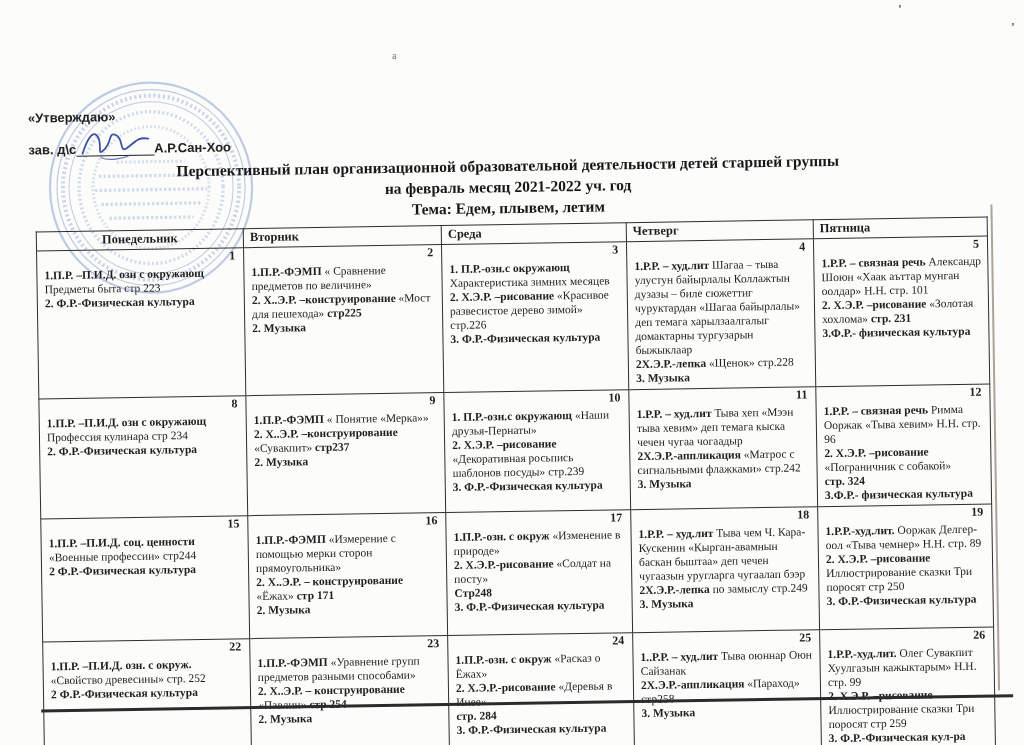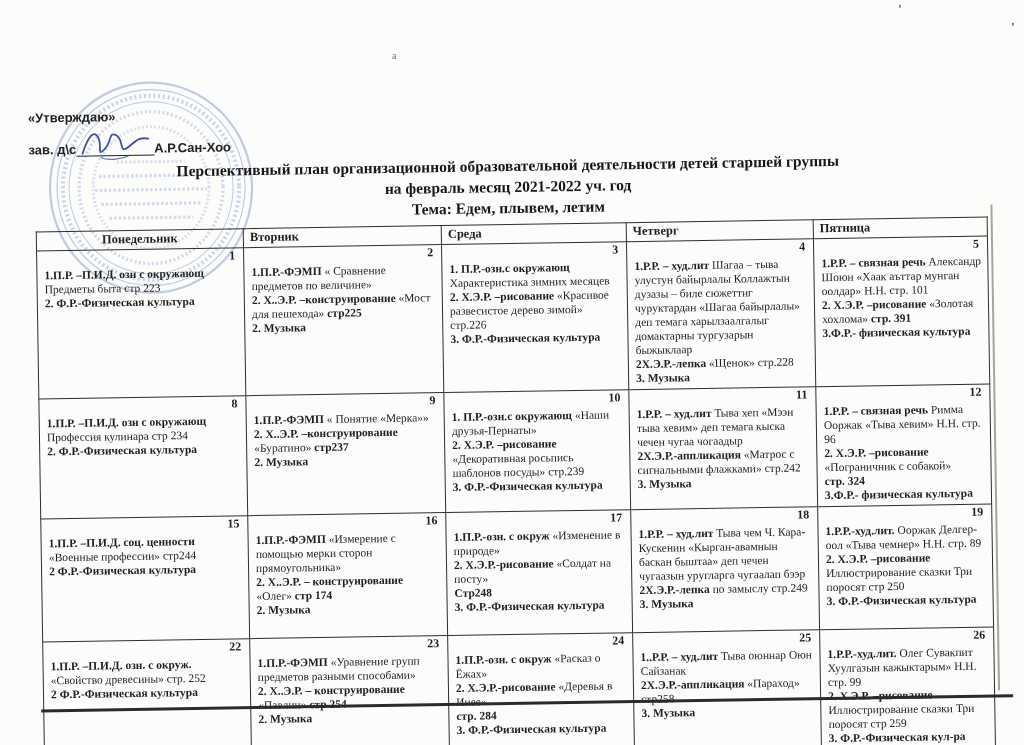--- a/index.html
+++ b/index.html
@@ -125,34 +125,34 @@
           </td>
           <td>
             <div class="daynum">4</div>
             <p class="item"><b>1.Р.Р. – худ.лит</b><span> Шагаа – тыва улустун байырлалы Коллажтын дузазы – биле сюжеттиг чуруктардан «Шагаа байырлалы» деп темага харылзаалгалыг домактарны тургузарын быжыклаар</span></p>
             <p class="item"><b>2Х.Э.Р.-лепка</b><span> «Щенок» стр.228</span></p>
             <p class="item"><b>3. Музыка</b></p>
           </td>
           <td>
             <div class="daynum">5</div>
             <p class="item"><b>1.Р.Р. – связная речь</b><span> Александр Шоюн «Хаак аъттар мунган оолдар» Н.Н. стр. 101</span></p>
-            <p class="item"><b>2. Х.Э.Р. –рисование</b><span> «Золотая хохлома» </span><b>стр.  391</b></p>
+            <p class="item"><b>2. Х.Э.Р. –рисование</b><span> «Золотая хохлома» </span><b>стр.  231</b></p>
             <p class="item"><b>3.Ф.Р.- физическая культура</b></p>
           </td>
         </tr>
         <tr>
           <td>
             <div class="daynum">8</div>
             <p class="item"><b>1.П.Р.  –П.И.Д.   озн с окружающ</b><span> Профессия кулинара стр 234</span></p>
             <p class="item"><b>2.  Ф.Р.-Физическая культура</b></p>
           </td>
           <td>
             <div class="daynum">9</div>
             <p class="item"><b>1.П.Р.-ФЭМП</b><span> « Понятие «Мерка»»</span></p>
-            <p class="item"><b>2.  Х..Э.Р. –конструирование</b><span> «Буратино» </span><b>стр237</b></p>
+            <p class="item"><b>2.  Х..Э.Р. –конструирование</b><span> «Сувакпит» </span><b>стр237</b></p>
             <p class="item"><b>2. Музыка</b></p>
           </td>
           <td>
             <div class="daynum">10</div>
             <p class="item"><b>1.  П.Р.-озн.с окружающ</b><span> «Наши друзья-Пернаты»</span></p>
             <p class="item"><b> 2. Х.Э.Р. –рисование</b><span> «Декоративная росьпись шаблонов посуды» стр.239</span></p>
             <p class="item"><b>3. Ф.Р.-Физическая культура</b></p>
           </td>
           <td>
             <div class="daynum">11</div>
@@ -170,21 +170,21 @@
         </tr>
         <tr>
           <td>
             <div class="daynum">15</div>
             <p class="item"><b>1.П.Р.  –П.И.Д.  соц.  ценности</b><span> «Военные профессии»  стр244</span></p>
             <p class="item"><b>2 Ф.Р.-Физическая культура</b></p>
           </td>
           <td>
             <div class="daynum">16</div>
             <p class="item"><b>1.П.Р.-ФЭМП</b><span> «Измерение с помощью мерки сторон прямоугольника»</span></p>
-            <p class="item"><b>2.  Х..Э.Р. – конструирование</b><span> «Олег»  </span><b>стр 174</b></p>
+            <p class="item"><b>2.  Х..Э.Р. – конструирование</b><span> «Ёжах»  </span><b>стр 171</b></p>
             <p class="item"><b>2. Музыка</b></p>
           </td>
           <td>
             <div class="daynum">17</div>
             <p class="item"><b>1.П.Р.-озн. с  окруж</b><span> «Изменение в природе»</span></p>
             <p class="item"><b>2. Х.Э.Р.-рисование</b><span> «Солдат на посту»</span></p>
             <p class="item"><b>Стр248</b></p>
             <p class="item"><b>3. Ф.Р.-Физическая культура</b></p>
           </td>
           <td>

